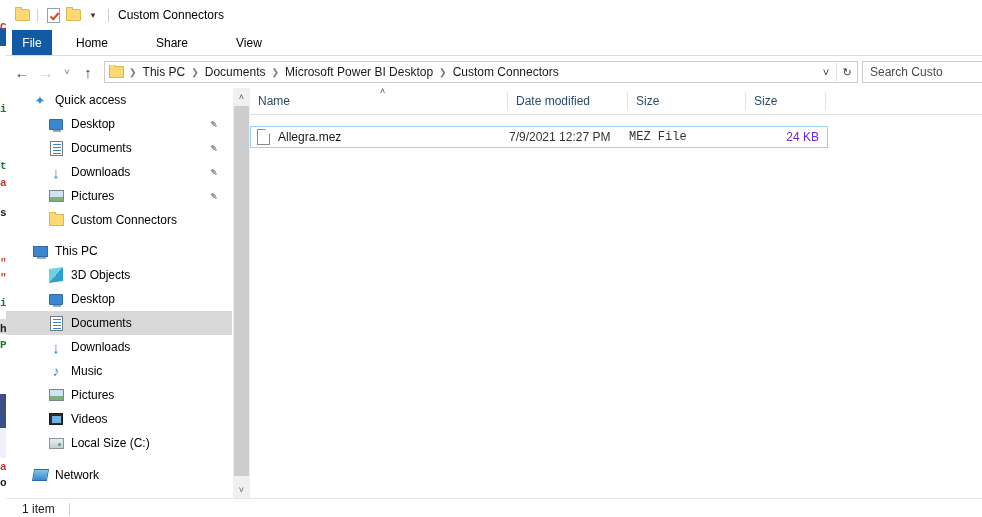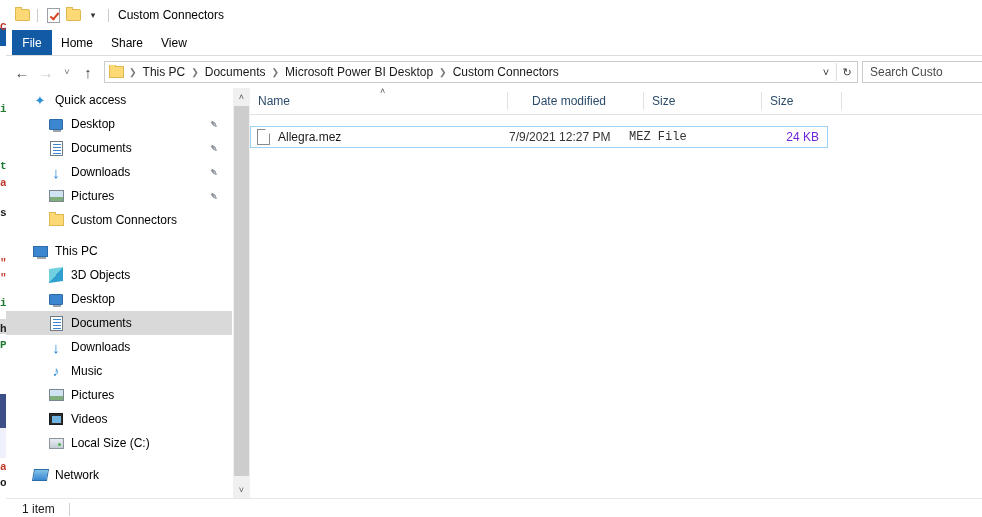--- a/index.html
+++ b/index.html
@@ -129,21 +129,21 @@
     display: flex;
     align-items: stretch;
     border-bottom: 1px solid #dcdcdc;
   }
   .rtab {
     display: flex;
     align-items: center;
     justify-content: center;
     font-size: 12px;
     color: #000000;
-    padding: 0 9px;
+    padding: 0 24px;
     min-width: 40px;
     cursor: default;
     box-sizing: border-box;
   }
   .rtab.file {
     background: #125aa3;
     color: #ffffff;
     padding: 0 4px;
     margin-left: 6px;
   }
@@ -333,21 +333,21 @@
     padding-left: 8px;
     height: 18px;
     display: flex;
     align-items: center;
     box-sizing: border-box;
     border-right: 1px solid #e2e2e2;
     cursor: default;
     flex: 0 0 auto;
   }
   .col.name { width: 258px; }
-  .col.date { width: 120px; margin-left: 16px; }
+  .col.date { width: 120px; }
   .col.type { width: 118px; }
   .col.size { width: 80px; justify-content: flex-start; }
   #sortmark {
     position: absolute;
     left: 130px;
     top: -1px;
     font-size: 9px;
     color: #555;
     line-height: 1;
   }

